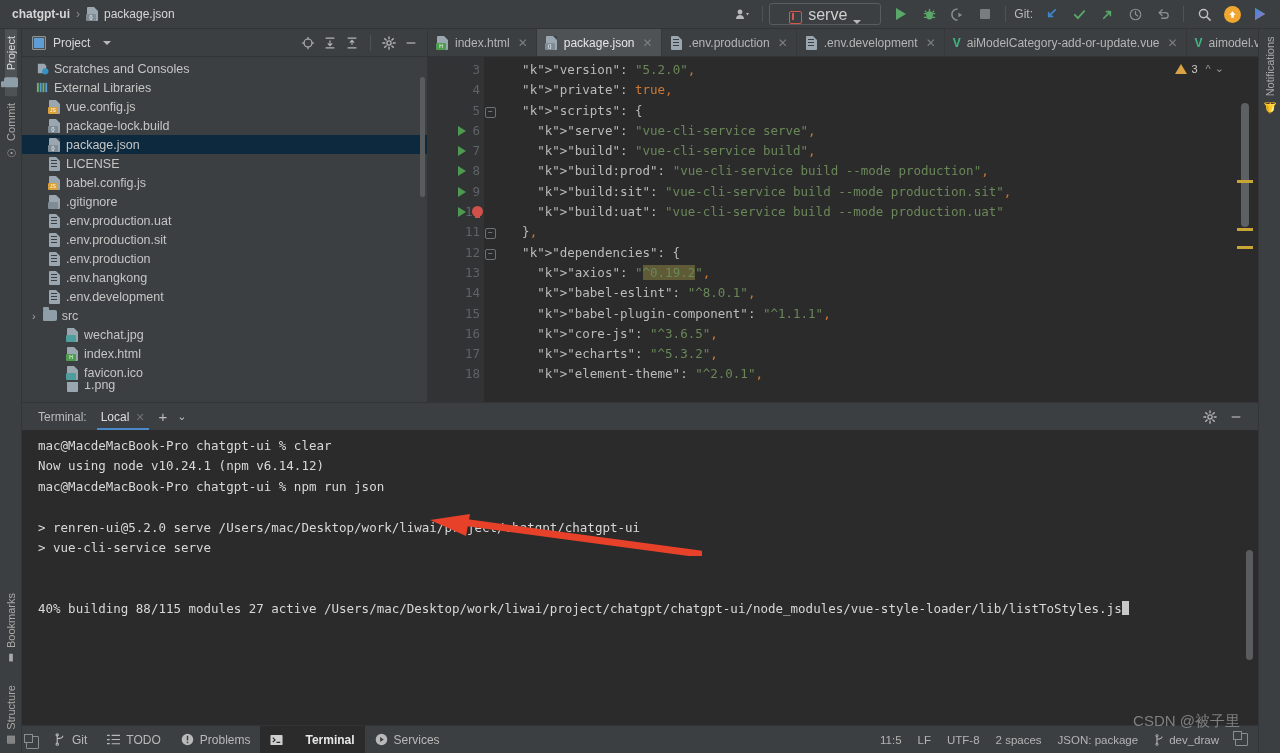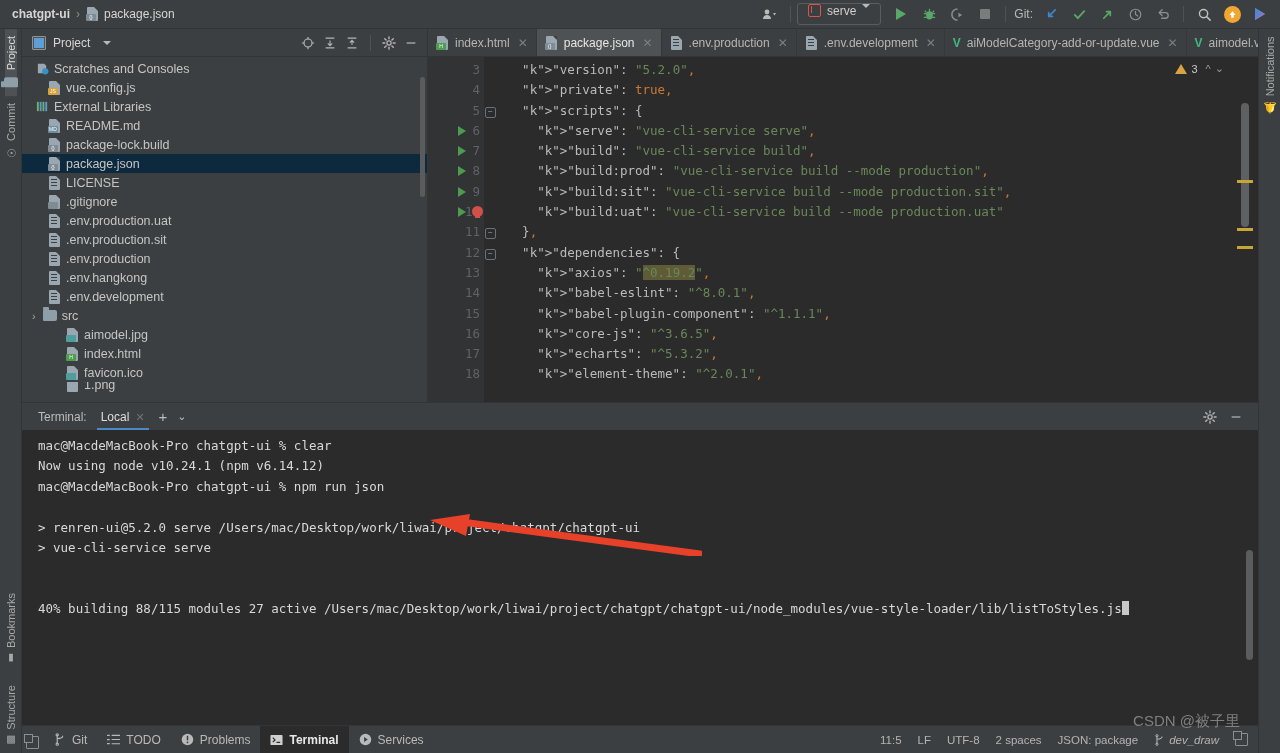--- a/index.html
+++ b/index.html
@@ -14,21 +14,21 @@
 
   
   .topbar{height:28px;background:#3c3f41;display:flex;align-items:center;flex:0 0 28px;border-bottom:1px solid #323437;}
   .breadcrumb{display:flex;align-items:center;gap:6px;padding-left:12px;font-size:12px;}
   .bc-proj{color:#d6d6d6;font-weight:bold;}
   .bc-sep{color:#8a8a8a;font-size:12px;}
   .bc-file{color:#d6d6d6;}
   .topbar-right{margin-left:auto;display:flex;align-items:center;gap:0px;padding-right:6px;}
   .tb-btn{height:22px;min-width:22px;display:flex;align-items:center;justify-content:center;padding:0 3px;border-radius:3px;color:#b9b9b9;}
   .vdiv{width:1px;height:16px;background:#4e5254;margin:0 6px;}
-  .runcfg{display:flex;align-items:flex-start;gap:6px;height:20px;border:1px solid #5a5d5f;border-radius:3px;padding:0 10px;color:#cfcfcf;font-size:12px;}
+  .runcfg{display:flex;align-items:flex-end;gap:6px;height:20px;border:1px solid #5a5d5f;border-radius:3px;padding:0 19px;color:#cfcfcf;font-size:16px;}
   .runcfg .sq{width:11px;height:11px;border:1.5px solid #d4574e;border-radius:2px;display:block;position:relative;}
   .runcfg .sq:after{content:"";position:absolute;left:2px;top:1px;width:1.5px;height:7px;background:#d4574e;}
   .caret-d{width:0;height:0;border-left:4px solid transparent;border-right:4px solid transparent;border-top:4px solid #b9b9b9;}
   .play-t{width:0;height:0;border-top:6px solid transparent;border-bottom:6px solid transparent;border-left:10px solid #59a869;}
   .stop-sq{width:10px;height:10px;background:#7a7d7e;border-radius:1px;}
   .gitlbl{color:#b9b9b9;font-size:12px;margin:0 4px 0 2px;}
   .avatar-o{width:17px;height:17px;border-radius:50%;background:#f0a732;display:flex;align-items:center;justify-content:center;}
 
   
   .mainrow{flex:1 1 auto;display:flex;min-height:0;}
@@ -289,42 +289,35 @@
           </div>
 
           <div class="tree" id="tree">
             <div class="trow" style="padding-left: 14px;">
                 <span class="fi"><svg width="13" height="13" viewBox="0 0 14 14">
                     <path d="M2 2h7l2 2v8H2z" fill="#9aa7b0"></path>
                     <circle cx="10" cy="10" r="3.4" fill="#3592c4"></circle>
                   </svg></span>
                 <span>Scratches and Consoles</span>
               </div>
-              <div class="trow">
-                <span class="fi">
-                  <span class="pg"></span>
-                  <span class="badge" style="background: rgb(216, 161, 58);">JS</span>
-                </span>
-                <span>vue.config.js</span>
-              </div>
               <div class="trow" style="padding-left: 14px;">
                 <span class="fi"><svg width="13" height="13" viewBox="0 0 14 14">
                     <rect x="1" y="2" width="2" height="10" fill="#6cb56c"></rect>
                     <rect x="4" y="2" width="2" height="10" fill="#5b9bd5"></rect>
                     <rect x="7" y="2" width="2" height="10" fill="#6cb56c"></rect>
                     <rect x="10" y="2" width="2" height="10" fill="#5b9bd5"></rect>
                   </svg></span>
                 <span>External Libraries</span>
               </div>
               <div class="trow">
                 <span class="fi">
                   <span class="pg"></span>
-                  <span class="badge" style="background: rgb(109, 142, 160);">MD</span>
-                </span>
-                <span>README.md</span>
+                  <span class="badge" style="background: rgb(216, 161, 58);">JS</span>
+                </span>
+                <span>vue.config.js</span>
               </div>
               <div class="trow">
                 <span class="fi">
                   <span class="pg"></span>
                   <span class="badge" style="background: rgb(127, 139, 149);">{}</span>
                 </span>
                 <span>package-lock.build</span>
               </div>
               <div class="trow sel">
                 <span class="fi">
@@ -332,20 +325,27 @@
                   <span class="badge" style="background: rgb(127, 139, 149);">{}</span>
                 </span>
                 <span>package.json</span>
               </div>
               <div class="trow">
                 <span class="fi">
                   <span class="pg" style="background: rgb(154, 167, 176);"></span>
                   <span style="position: absolute; left: 3px; top: 3px; width: 6px; height: 1px; background: rgb(60, 63, 65); box-shadow: rgb(60, 63, 65) 0px 3px 0px, rgb(60, 63, 65) 0px 6px 0px;"></span>
                 </span>
                 <span>LICENSE</span>
+              </div>
+              <div class="trow">
+                <span class="fi">
+                  <span class="pg"></span>
+                  <span class="badge" style="background: rgb(216, 161, 58);">JS</span>
+                </span>
+                <span>babel.config.js</span>
               </div>
               <div class="trow">
                 <span class="fi">
                   <span class="pg"></span>
                   <span class="badge" style="background: rgb(127, 139, 149);"></span>
                 </span>
                 <span>.gitignore</span>
               </div>
               <div class="trow">
                 <span class="fi">
@@ -385,21 +385,21 @@
               <div class="trow">
                 <span style="color: rgb(166, 166, 166); font-size: 11px; margin-left: -16px; margin-right: 2px;">›</span>
                 <span class="folder"></span>
                 <span>src</span>
               </div>
               <div class="trow indent2">
                 <span class="fi">
                   <span class="pg"></span>
                   <span class="badge" style="background: rgb(79, 158, 158);"></span>
                 </span>
-                <span>aimodel.jpg</span>
+                <span>wechat.jpg</span>
               </div>
               <div class="trow indent2">
                 <span class="fi">
                   <span class="pg"></span>
                   <span class="badge" style="background: rgb(79, 158, 79);">H</span>
                 </span>
                 <span>index.html</span>
               </div>
               <div class="trow indent2">
                 <span class="fi">
@@ -593,39 +593,39 @@
               </span>
               <span>Problems</span>
             </div>
             <div class="sb-item active">
               <span style="display: flex; align-items: center;">
                 <svg width="13" height="12" viewBox="0 0 14 12">
                   <rect x="0.5" y="0.5" width="13" height="11" rx="1" fill="#cfcfcf"></rect>
                   <path d="M3 3.5l2.4 2.4L3 8.3M7 8.6h4" stroke="#2b2b2b" stroke-width="1.3" fill="none"></path>
                 </svg>
               </span>
-              <span style="font-weight: bold;">Terminal</span>
+              <span style="font-weight: bold; margin-left: 16px;">Terminal</span>
             </div>
             <div class="sb-item">
               <span style="display: flex; align-items: center;">
                 <svg width="13" height="13" viewBox="0 0 14 14">
                   <circle cx="7" cy="7" r="6.2" fill="#b9b9b9"></circle>
                   <path d="M5.5 4.2l4 2.8-4 2.8z" fill="#3c3f41"></path>
                 </svg>
               </span>
               <span>Services</span>
             </div>
           </div>
         <div class="sb-right">
           <span>11:5</span>
           <span>LF</span>
           <span>UTF-8</span>
           <span>2 spaces</span>
           <span>JSON: package</span>
-          <span style="display:flex;align-items:center;gap:4px;font-style:italic;">
+          <span style="display:flex;align-items:center;gap:4px;">
             <svg width="11" height="12" viewBox="0 0 12 14">
                 <path d="M3 2v10M3 6c0 0 6 0 6-3" stroke="#b4b4b4" stroke-width="1.2" fill="none"></path>
                 <circle cx="3" cy="2" r="1.3" fill="none" stroke="#b4b4b4" stroke-width="1.1"></circle>
                 <circle cx="3" cy="12" r="1.3" fill="none" stroke="#b4b4b4" stroke-width="1.1"></circle>
               </svg>
             <span>dev_draw</span>
           </span>
           <span class="corner"></span>
         </div>
         <div class="watermark">CSDN @被子里</div>

